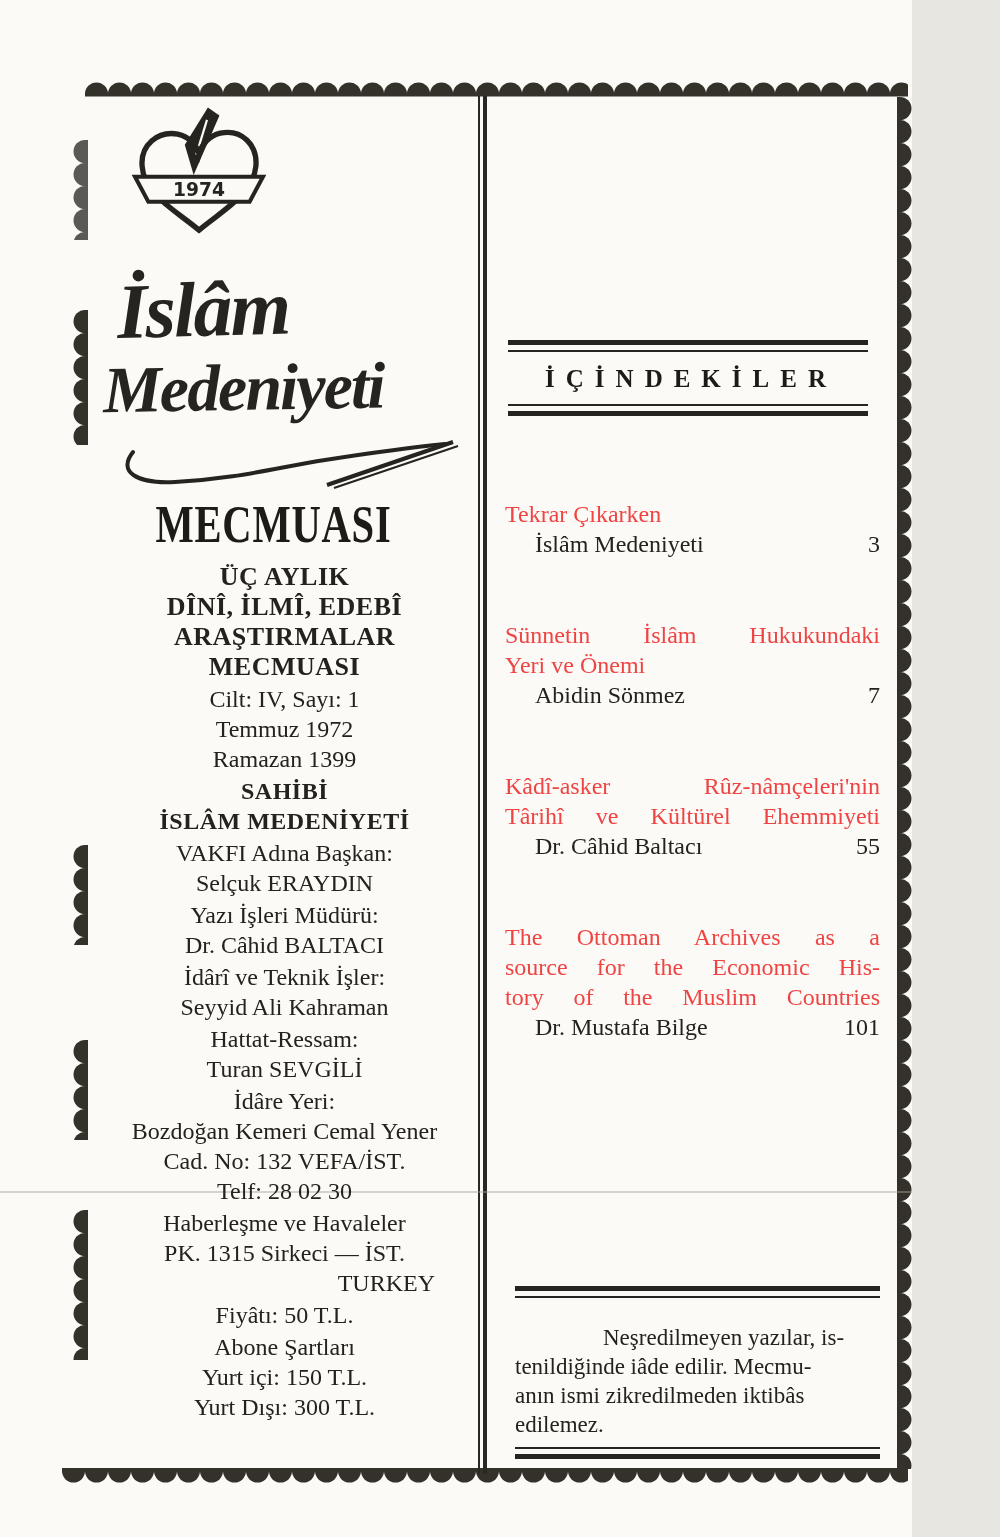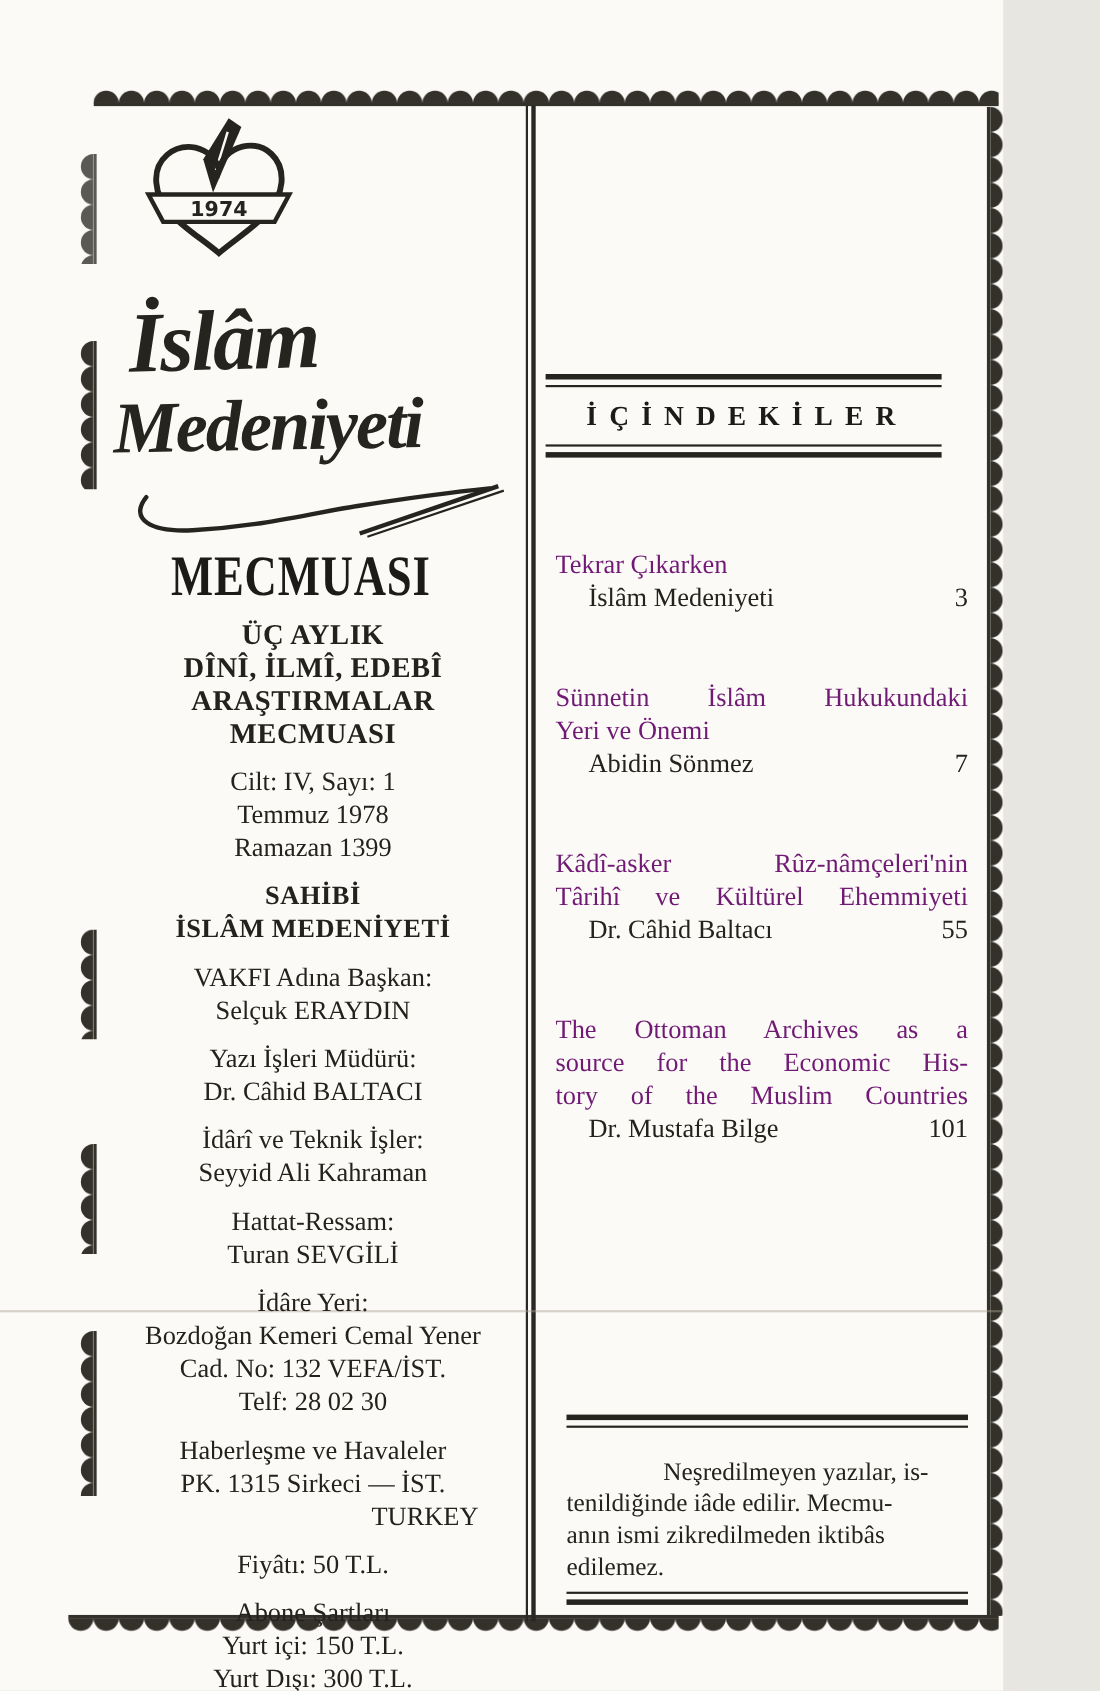--- a/index.html
+++ b/index.html
@@ -30,35 +30,35 @@
   .script2{top:258px;left:18px;font-size:66px;transform:rotate(-1deg);}
   .big-title{
     position:absolute;top:404px;left:0;width:377px;text-align:center;
     font-weight:700;font-size:52px;line-height:50px;letter-spacing:1px;
     transform:scaleX(.78);transform-origin:50% 50%;color:#1d1b17;
   }
   .mast-lines{position:absolute;top:466px;left:11px;width:377px;text-align:center;}
   .mast-lines .ln{font-size:24px;line-height:30px;white-space:nowrap;}
   .mast-lines .sub{font-weight:700;font-size:26px;letter-spacing:.5px;}
   .mast-lines .cap{font-weight:700;letter-spacing:.5px;}
-  .mast-lines .g{margin-top:14px;}
+  .mast-lines .g{margin-top:2px;}
   .mast-lines .right{text-align:right;padding-right:38px;}
   
-  .toc-head-box{position:absolute;left:496px;top:340px;width:360px;}
+  .toc-head-box{position:absolute;left:508px;top:340px;width:360px;}
   .rule-thick{height:5px;background:#26241f;}
   .rule-thin{height:2px;background:#26241f;margin-top:5px;}
   .rule-thin-b{height:2px;background:#26241f;}
   .rule-thick-b{height:5px;background:#26241f;margin-top:5px;}
   .toc-title{
     text-align:center;font-weight:700;font-size:25px;letter-spacing:11px;
     padding:13px 0 11px 6px;color:#1d1b17;
   }
   .toc-list{position:absolute;left:505px;top:499px;width:375px;}
   .toc-item + .toc-item{margin-top:61px;}
-  .toc-line{font-size:24px;line-height:30px;color:#701a75;}
+  .toc-line{font-size:24px;line-height:30px;color:#ef4444;}
   .just{text-align:justify;text-align-last:justify;}
   .toc-foot{display:flex;justify-content:space-between;align-items:baseline;
     font-size:24px;line-height:30px;padding-left:30px;}
   .toc-page{font-size:24px;}
   .note-box{position:absolute;left:515px;top:1286px;width:365px;}
   .note-lines{padding:25px 0 8px 0;}
   .note-lines .nln{font-size:23px;line-height:29px;}
   .note-lines .ind{text-indent:88px;}
   
   .emblem{position:absolute;left:34px;top:8px;}
@@ -146,21 +146,21 @@
     </svg>
 
     <div class="big-title">MECMUASI</div>
 
     <div class="mast-lines">
       <div class="ln sub">ÜÇ AYLIK</div>
       <div class="ln sub">DÎNÎ, İLMÎ, EDEBÎ</div>
       <div class="ln sub">ARAŞTIRMALAR</div>
       <div class="ln sub">MECMUASI</div>
       <div class="ln g">Cilt: IV, Sayı: 1</div>
-      <div class="ln">Temmuz 1978</div>
+      <div class="ln">Temmuz 1972</div>
       <div class="ln">Ramazan 1399</div>
       <div class="ln cap g">SAHİBİ</div>
       <div class="ln cap">İSLÂM MEDENİYETİ</div>
       <div class="ln g">VAKFI Adına Başkan:</div>
       <div class="ln">Selçuk ERAYDIN</div>
       <div class="ln g">Yazı İşleri Müdürü:</div>
       <div class="ln">Dr. Câhid BALTACI</div>
       <div class="ln g">İdârî ve Teknik İşler:</div>
       <div class="ln">Seyyid Ali Kahraman</div>
       <div class="ln g">Hattat-Ressam:</div>

